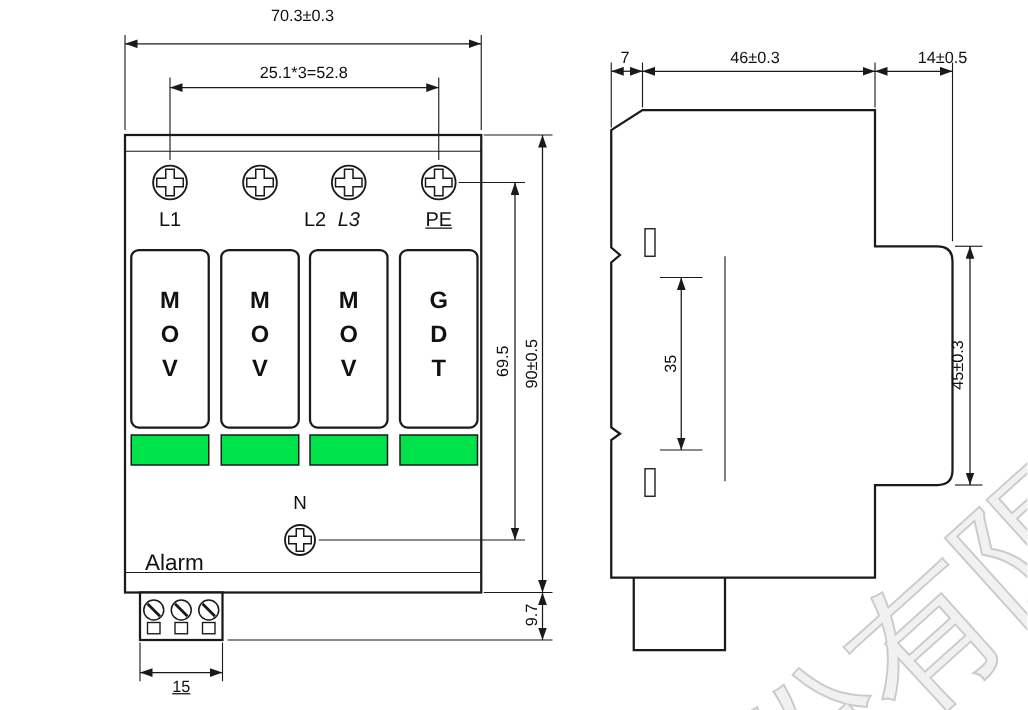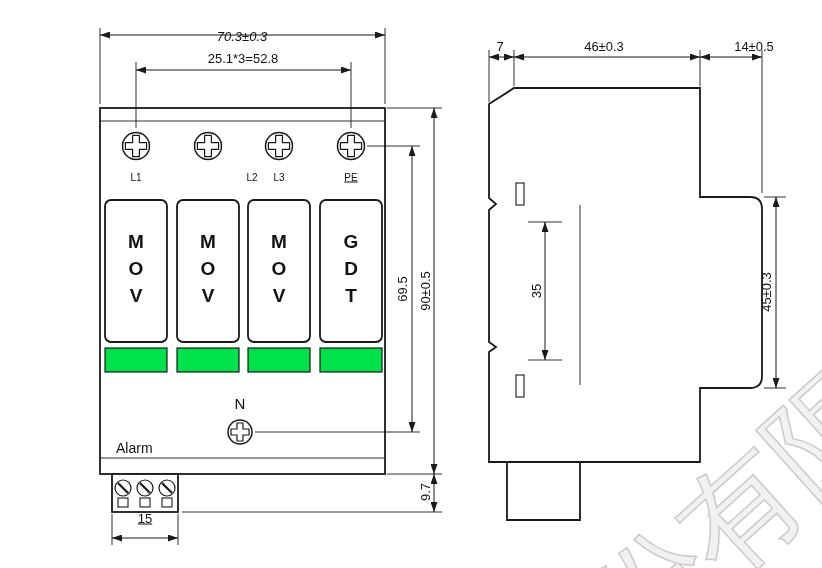--- a/index.html
+++ b/index.html
@@ -6,23 +6,23 @@
   .canvas {
     position:relative; width:822px; height:568px;
     background:#fff; overflow:hidden;
     font-family:"Liberation Sans", sans-serif;
   }
   .canvas svg { position:absolute; left:0; top:0; }
   .t { position:absolute; color:#111; white-space:nowrap; }
   .c { transform:translate(-50%,-50%); }
   .v { transform:translate(-50%,-50%) rotate(-90deg); }
   .dim { font-size:13px; }
-  .term { font-size:10px; }
+  .term { font-size:16px; }
   .nlab { font-size:15px; }
-  .alarm { font-size:14px; }
+  .alarm { font-size:18px; }
   .mod {
     font-size:19px; font-weight:700;
     writing-mode:vertical-rl; text-orientation:upright;
     letter-spacing:6px; line-height:1;
   }
   .watermark {
     position:absolute; left:648px; top:556px;
     font-size:118px; line-height:1;
     color:rgba(205,205,205,0.28);
     -webkit-text-stroke:1.5px rgba(165,165,165,0.55);
@@ -161,40 +161,40 @@
       <line class="xl" x1="528" y1="222" x2="562" y2="222"></line>
       <line class="xl" x1="528" y1="360" x2="562" y2="360"></line>
       <line class="dl" x1="545" y1="222" x2="545" y2="360" marker-start="url(#arr)" marker-end="url(#arr)"></line>
 
       <line class="xl" x1="764" y1="197" x2="786" y2="197"></line>
       <line class="xl" x1="764" y1="388" x2="786" y2="388"></line>
       <line class="dl" x1="776" y1="197" x2="776" y2="388" marker-start="url(#arr)" marker-end="url(#arr)"></line>
     </g>
   </svg>
 
-  <span class="t c dim" style="left:242px; top:36px;font-style:italic;">70.3±0.3</span>
+  <span class="t c dim" style="left:242px; top:12px;">70.3±0.3</span>
   <span class="t c dim" style="left:243px; top:58px;">25.1*3=52.8</span>
 
   <span class="t c term" style="left:136px; top:177px;">L1</span>
   <span class="t c term" style="left:208px; top:177px;margin-left:44px;">L2</span>
-  <span class="t c term" style="left:279px; top:177px;">L3</span>
+  <span class="t c term" style="left:279px; top:177px;font-style:italic;">L3</span>
   <span class="t c term" style="left:351px; top:177px;text-decoration:underline;">PE</span>
 
   <span class="t c mod" style="left:136px; top:271px;">MOV</span>
   <span class="t c mod" style="left:208px; top:271px;">MOV</span>
   <span class="t c mod" style="left:279px; top:271px;">MOV</span>
   <span class="t c mod" style="left:351px; top:271px;">GDT</span>
 
   <span class="t c nlab" style="left:240px; top:403px;">N</span>
   <span class="t alarm" style="left:116px; top:440px;">Alarm</span>
 
   <span class="t v dim" style="left:402px; top:289px;">69.5</span>
   <span class="t v dim" style="left:425px; top:291px;">90±0.5</span>
   <span class="t v dim" style="left:425px; top:492px;">9.7</span>
-  <span class="t c dim" style="left:145px; top:518px;text-decoration:underline;">15</span>
+  <span class="t c dim" style="left:145px; top:549px;text-decoration:underline;">15</span>
 
   <span class="t c dim" style="left:500px; top:46px;">7</span>
   <span class="t c dim" style="left:604px; top:46px;text-align:right;">46±0.3</span>
   <span class="t c dim" style="left:754px; top:46px;">14±0.5</span>
   <span class="t v dim" style="left:536px; top:291px;">35</span>
   <span class="t v dim" style="left:766px; top:292px;">45±0.3</span>
 
   <div class="watermark">份有限</div>
 </div>
 

